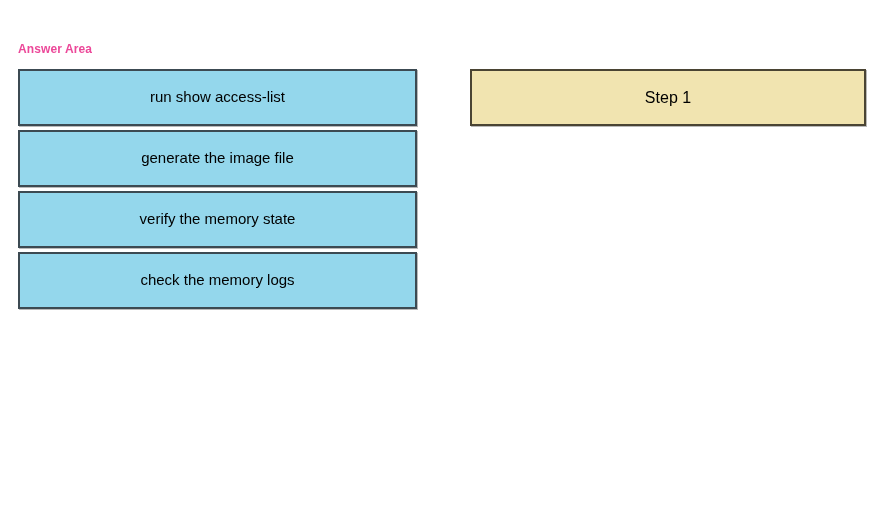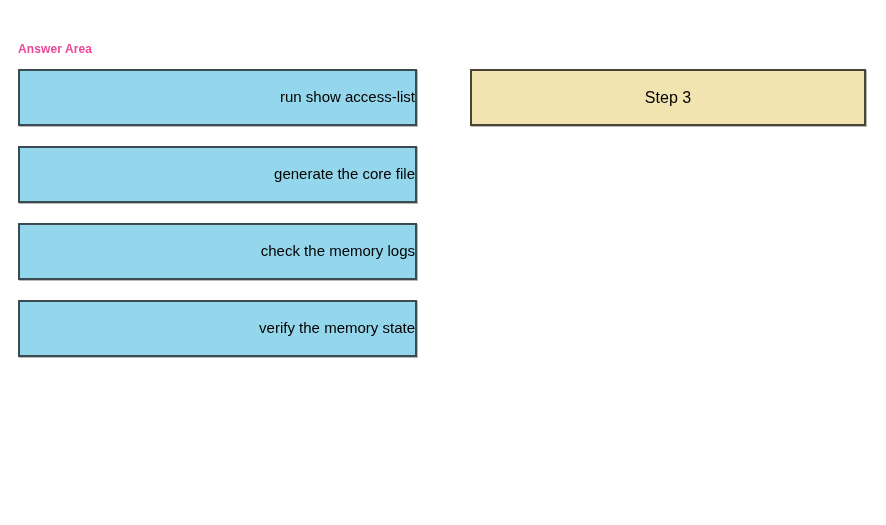--- a/index.html
+++ b/index.html
@@ -47,24 +47,24 @@
 
   .column-steps {
     left: 470px;
     width: 396px;
   }
 
   .opt-box {
     box-sizing: border-box;
     width: 100%;
     height: 57px;
-    margin-bottom: 20px;
+    margin-bottom: 4px;
     display: flex;
     align-items: center;
-    justify-content: flex-end;
+    justify-content: center;
     font-size: 15px;
     color: #000000;
     background-color: #94d7ec;
     border: 2px solid #3c4a52;
     box-shadow: 1px 1px 0 0 #b9b9b9;
     text-align: center;
     line-height: 1.1;
     user-select: none;
   }
 
@@ -91,29 +91,29 @@
 
 <div id="page-title">Answer Area</div>
 
 <div class="columns">
 
   <div class="column column-options">
     <div class="opt-box">
       <span>run show access-list</span>
     </div>
     <div class="opt-box">
-      <span>generate the core file</span>
+      <span>generate the image file</span>
+    </div>
+    <div class="opt-box">
+      <span>verify the memory state</span>
     </div>
     <div class="opt-box">
       <span>check the memory logs</span>
-    </div>
-    <div class="opt-box">
-      <span>verify the memory state</span>
     </div>
   </div>
 
   <div class="column column-steps">
     <div class="step-box">
-      <span>Step 3</span>
+      <span>Step 1</span>
     </div>
   </div>
 
 </div>
 
 </body></html>

